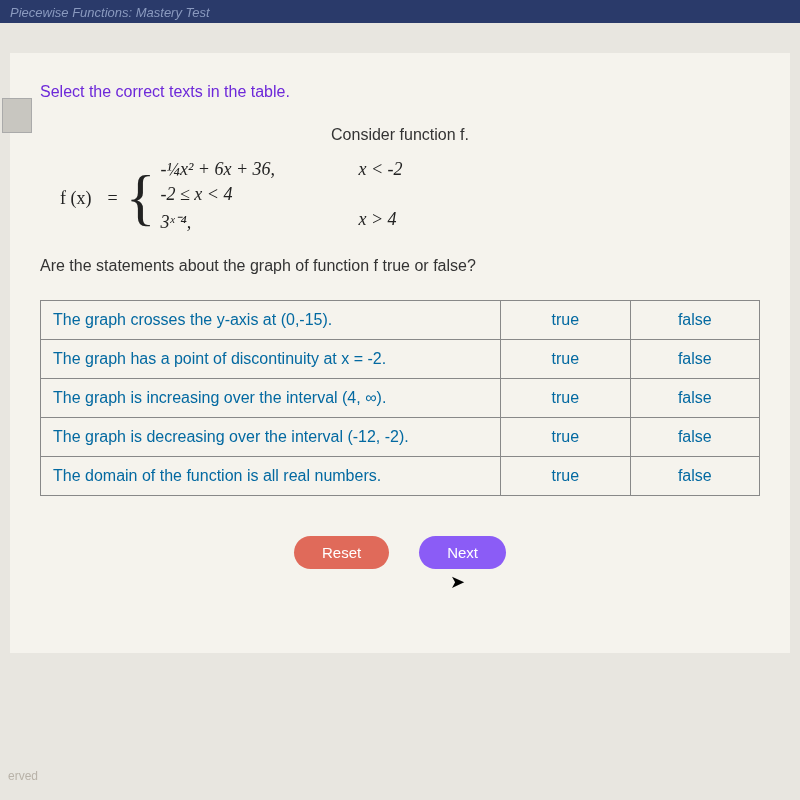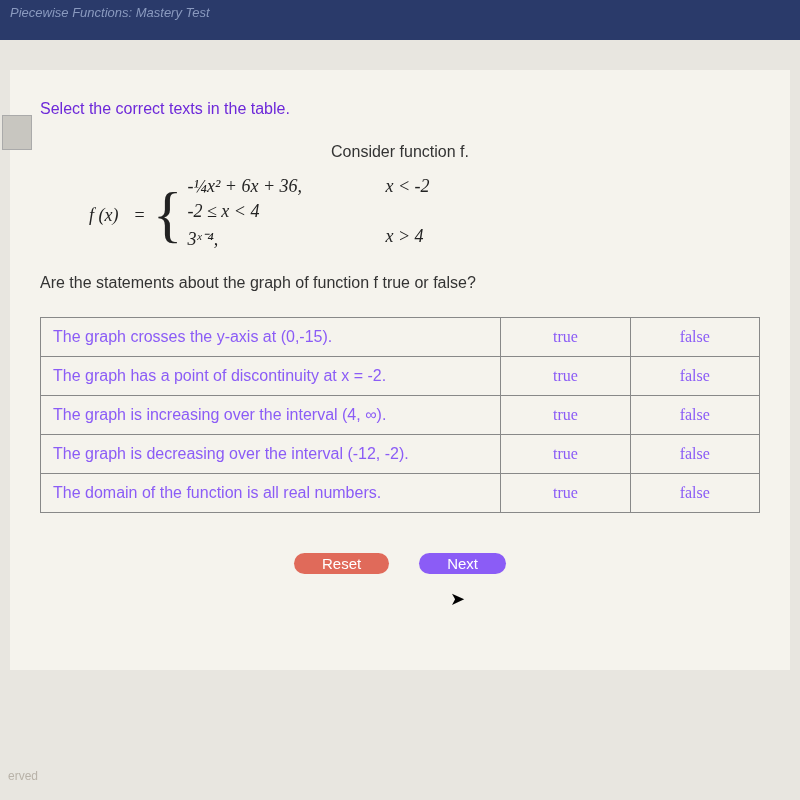--- a/index.html
+++ b/index.html
@@ -6,21 +6,21 @@
     body {
       font-family: Arial, sans-serif;
       background: #e8e6e0;
       width: 800px;
       height: 800px;
       overflow: hidden;
       position: relative;
     }
     .header-bar {
       background: #2a3a6a;
-      height: 40px;
+      height: 23px;
       color: #8a9abf;
       font-size: 13px;
       padding: 5px 10px;
       font-style: italic;
     }
     .content-panel {
       background: #f5f3ed;
       margin: 30px 10px 10px 10px;
       padding: 30px;
       min-height: 600px;
@@ -48,21 +48,21 @@
     }
     .function-def {
       font-family: 'Times New Roman', serif;
       font-size: 18px;
       color: #222;
       margin-bottom: 20px;
       padding-left: 20px;
       display: flex;
       align-items: center;
     }
-    .fx { font-style: italic; margin-right: 8px; margin-left: 29px; }
+    .fx { margin-right: 8px; }
     .eq { margin: 0 8px; }
     .brace {
       font-size: 62px;
       font-weight: 100;
       line-height: 0.8;
       margin-right: 5px;
     }
     .pieces { display: inline-block; }
     .piece-row { display: flex; margin-bottom: 4px; gap: 28px; }
     .expr { width: 170px; font-style: italic; }
@@ -74,32 +74,32 @@
     }
     table {
       width: 100%;
       border-collapse: collapse;
       margin-bottom: 40px;
     }
     td {
       border: 1px solid #888;
       padding: 10px 12px;
       font-size: 16px;
-      color: #8b5cf6;
+      color: #0369a1;
     }
     .stmt-col { width: 64%; }
-    .tf-col { width: 18%; text-align: center; cursor: pointer; font-family: Liberation Serif, serif; }
+    .tf-col { width: 18%; text-align: center; cursor: pointer; }
     .btn-row {
       display: flex;
       justify-content: center;
       gap: 30px;
       margin-top: 10px;
     }
     .btn {
-      padding: 2px 28px;
+      padding: 8px 28px;
       border-radius: 22px;
       border: none;
       color: #fff;
       font-size: 15px;
       cursor: pointer;
     }
     .btn-reset { background: #e06a5a; }
     .btn-next { background: #8b5cf6; }
     .cursor {
       position: absolute;

